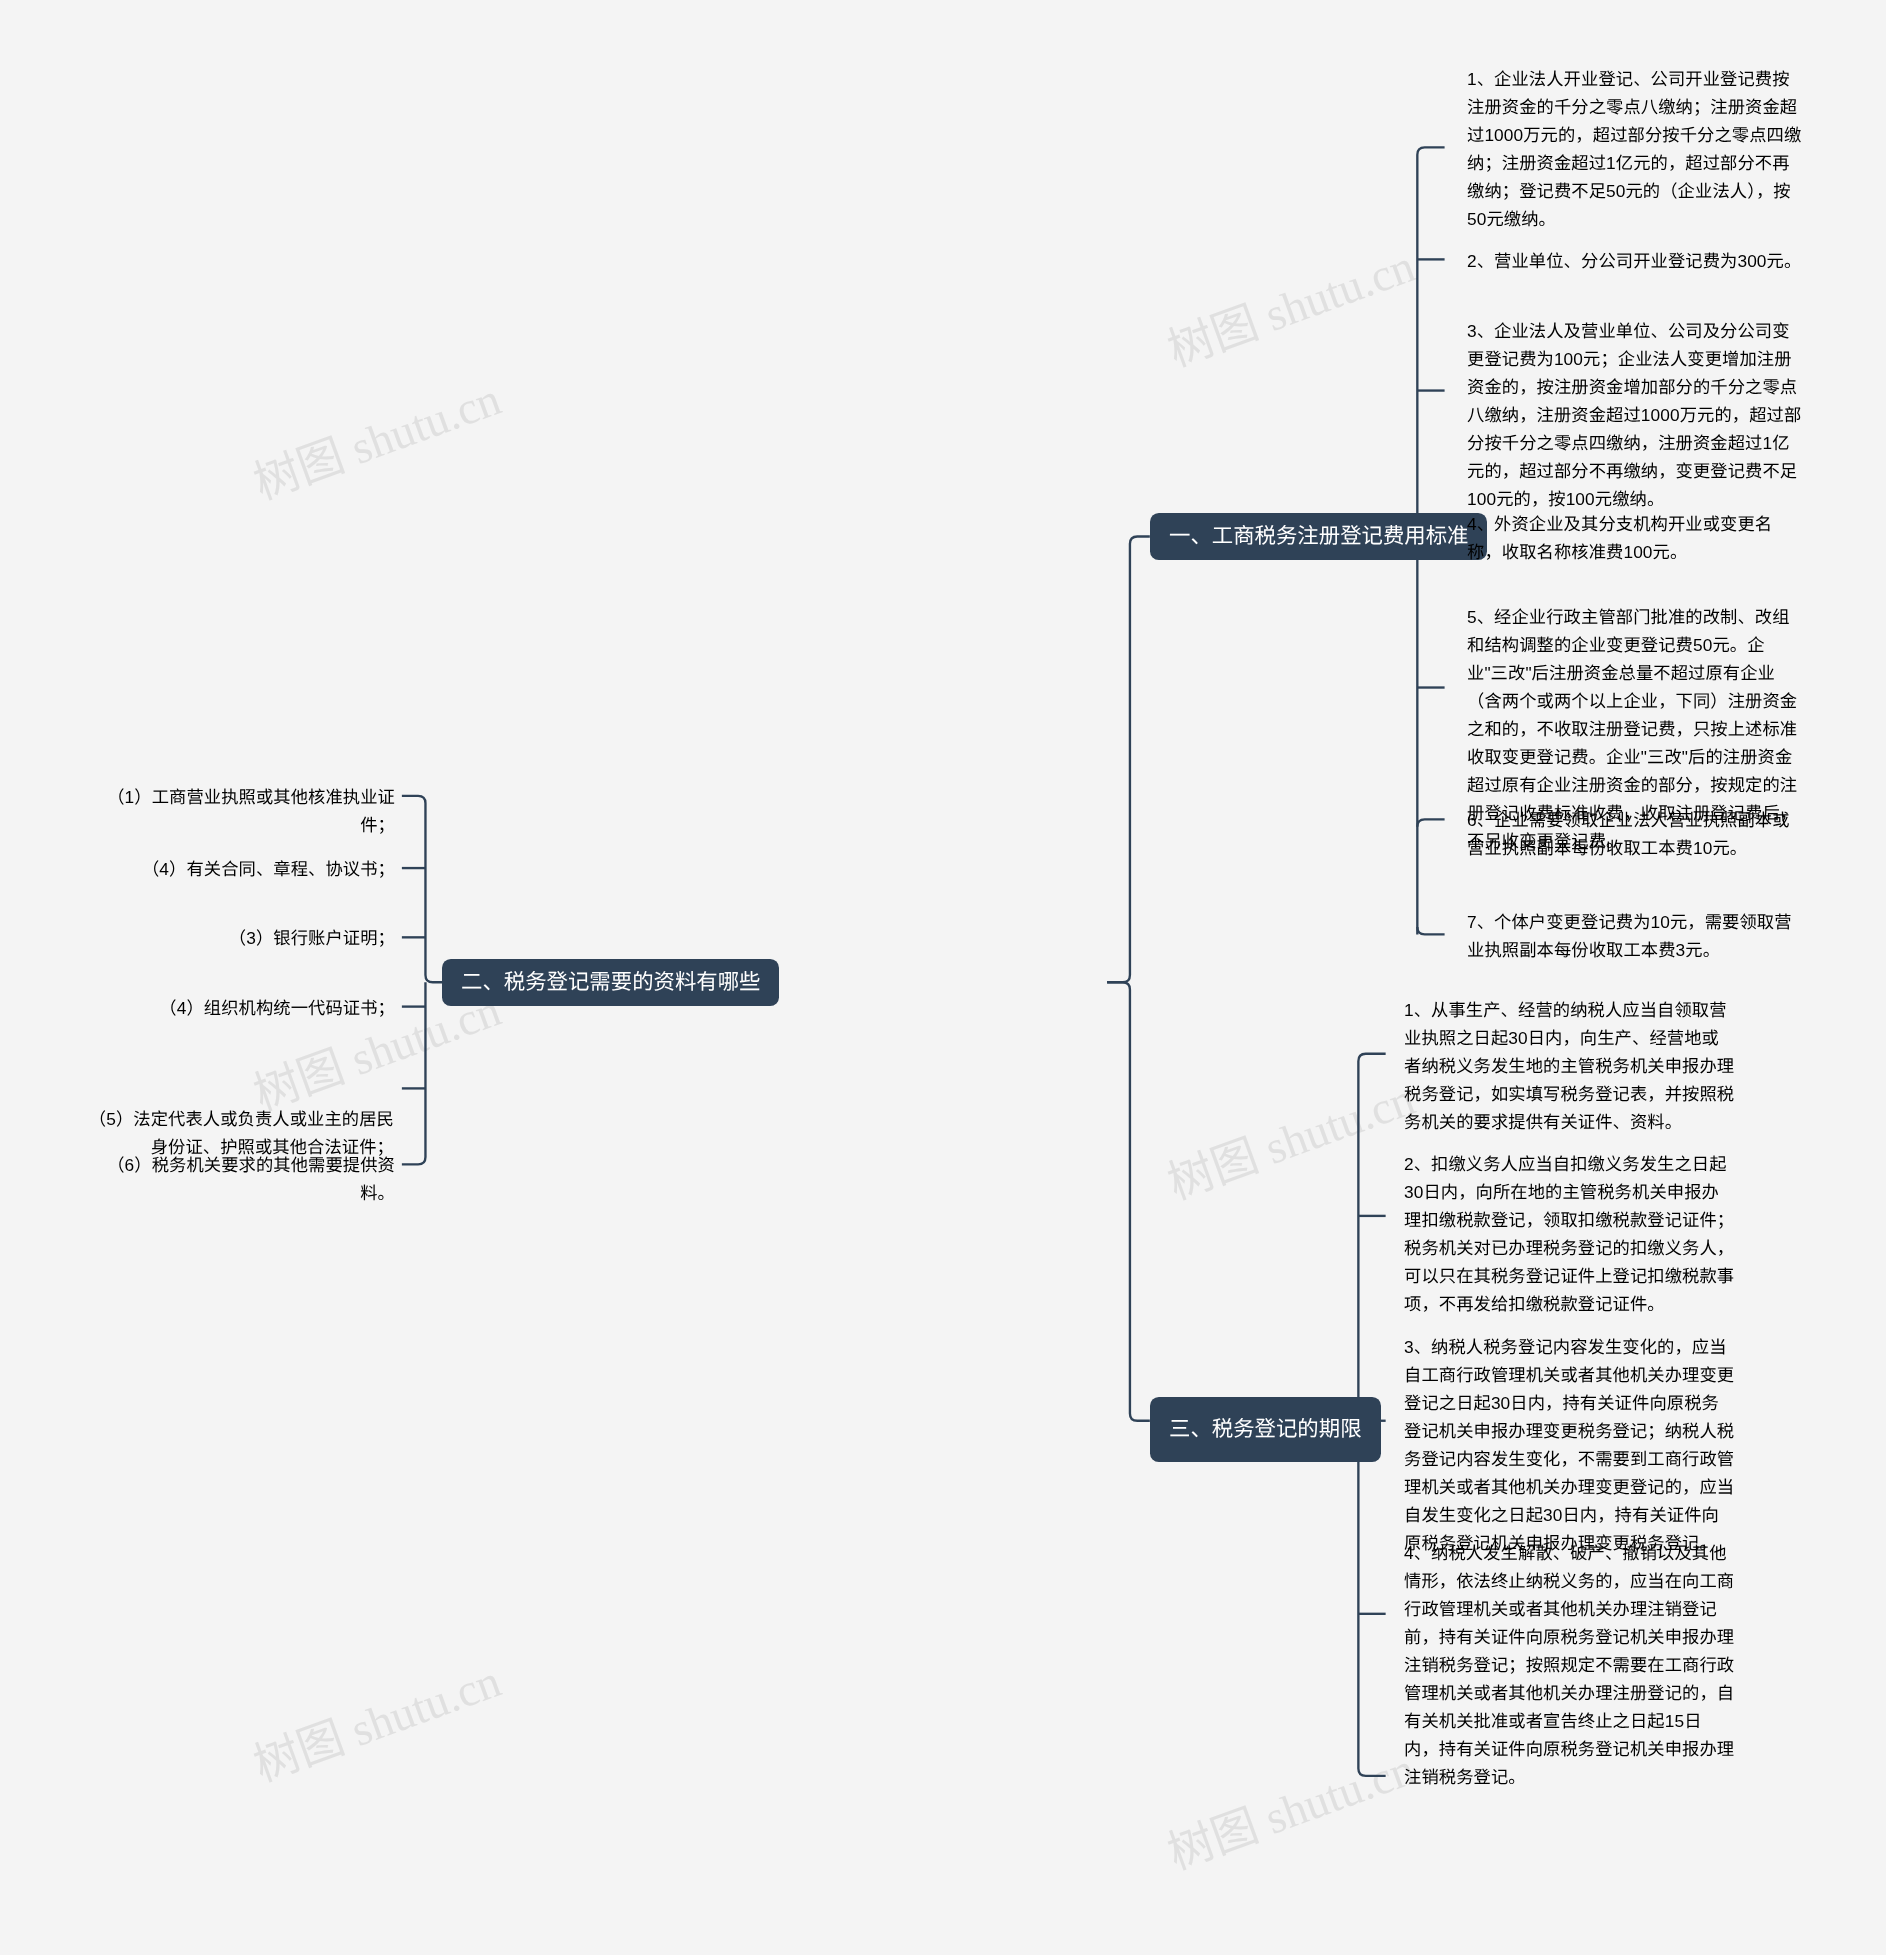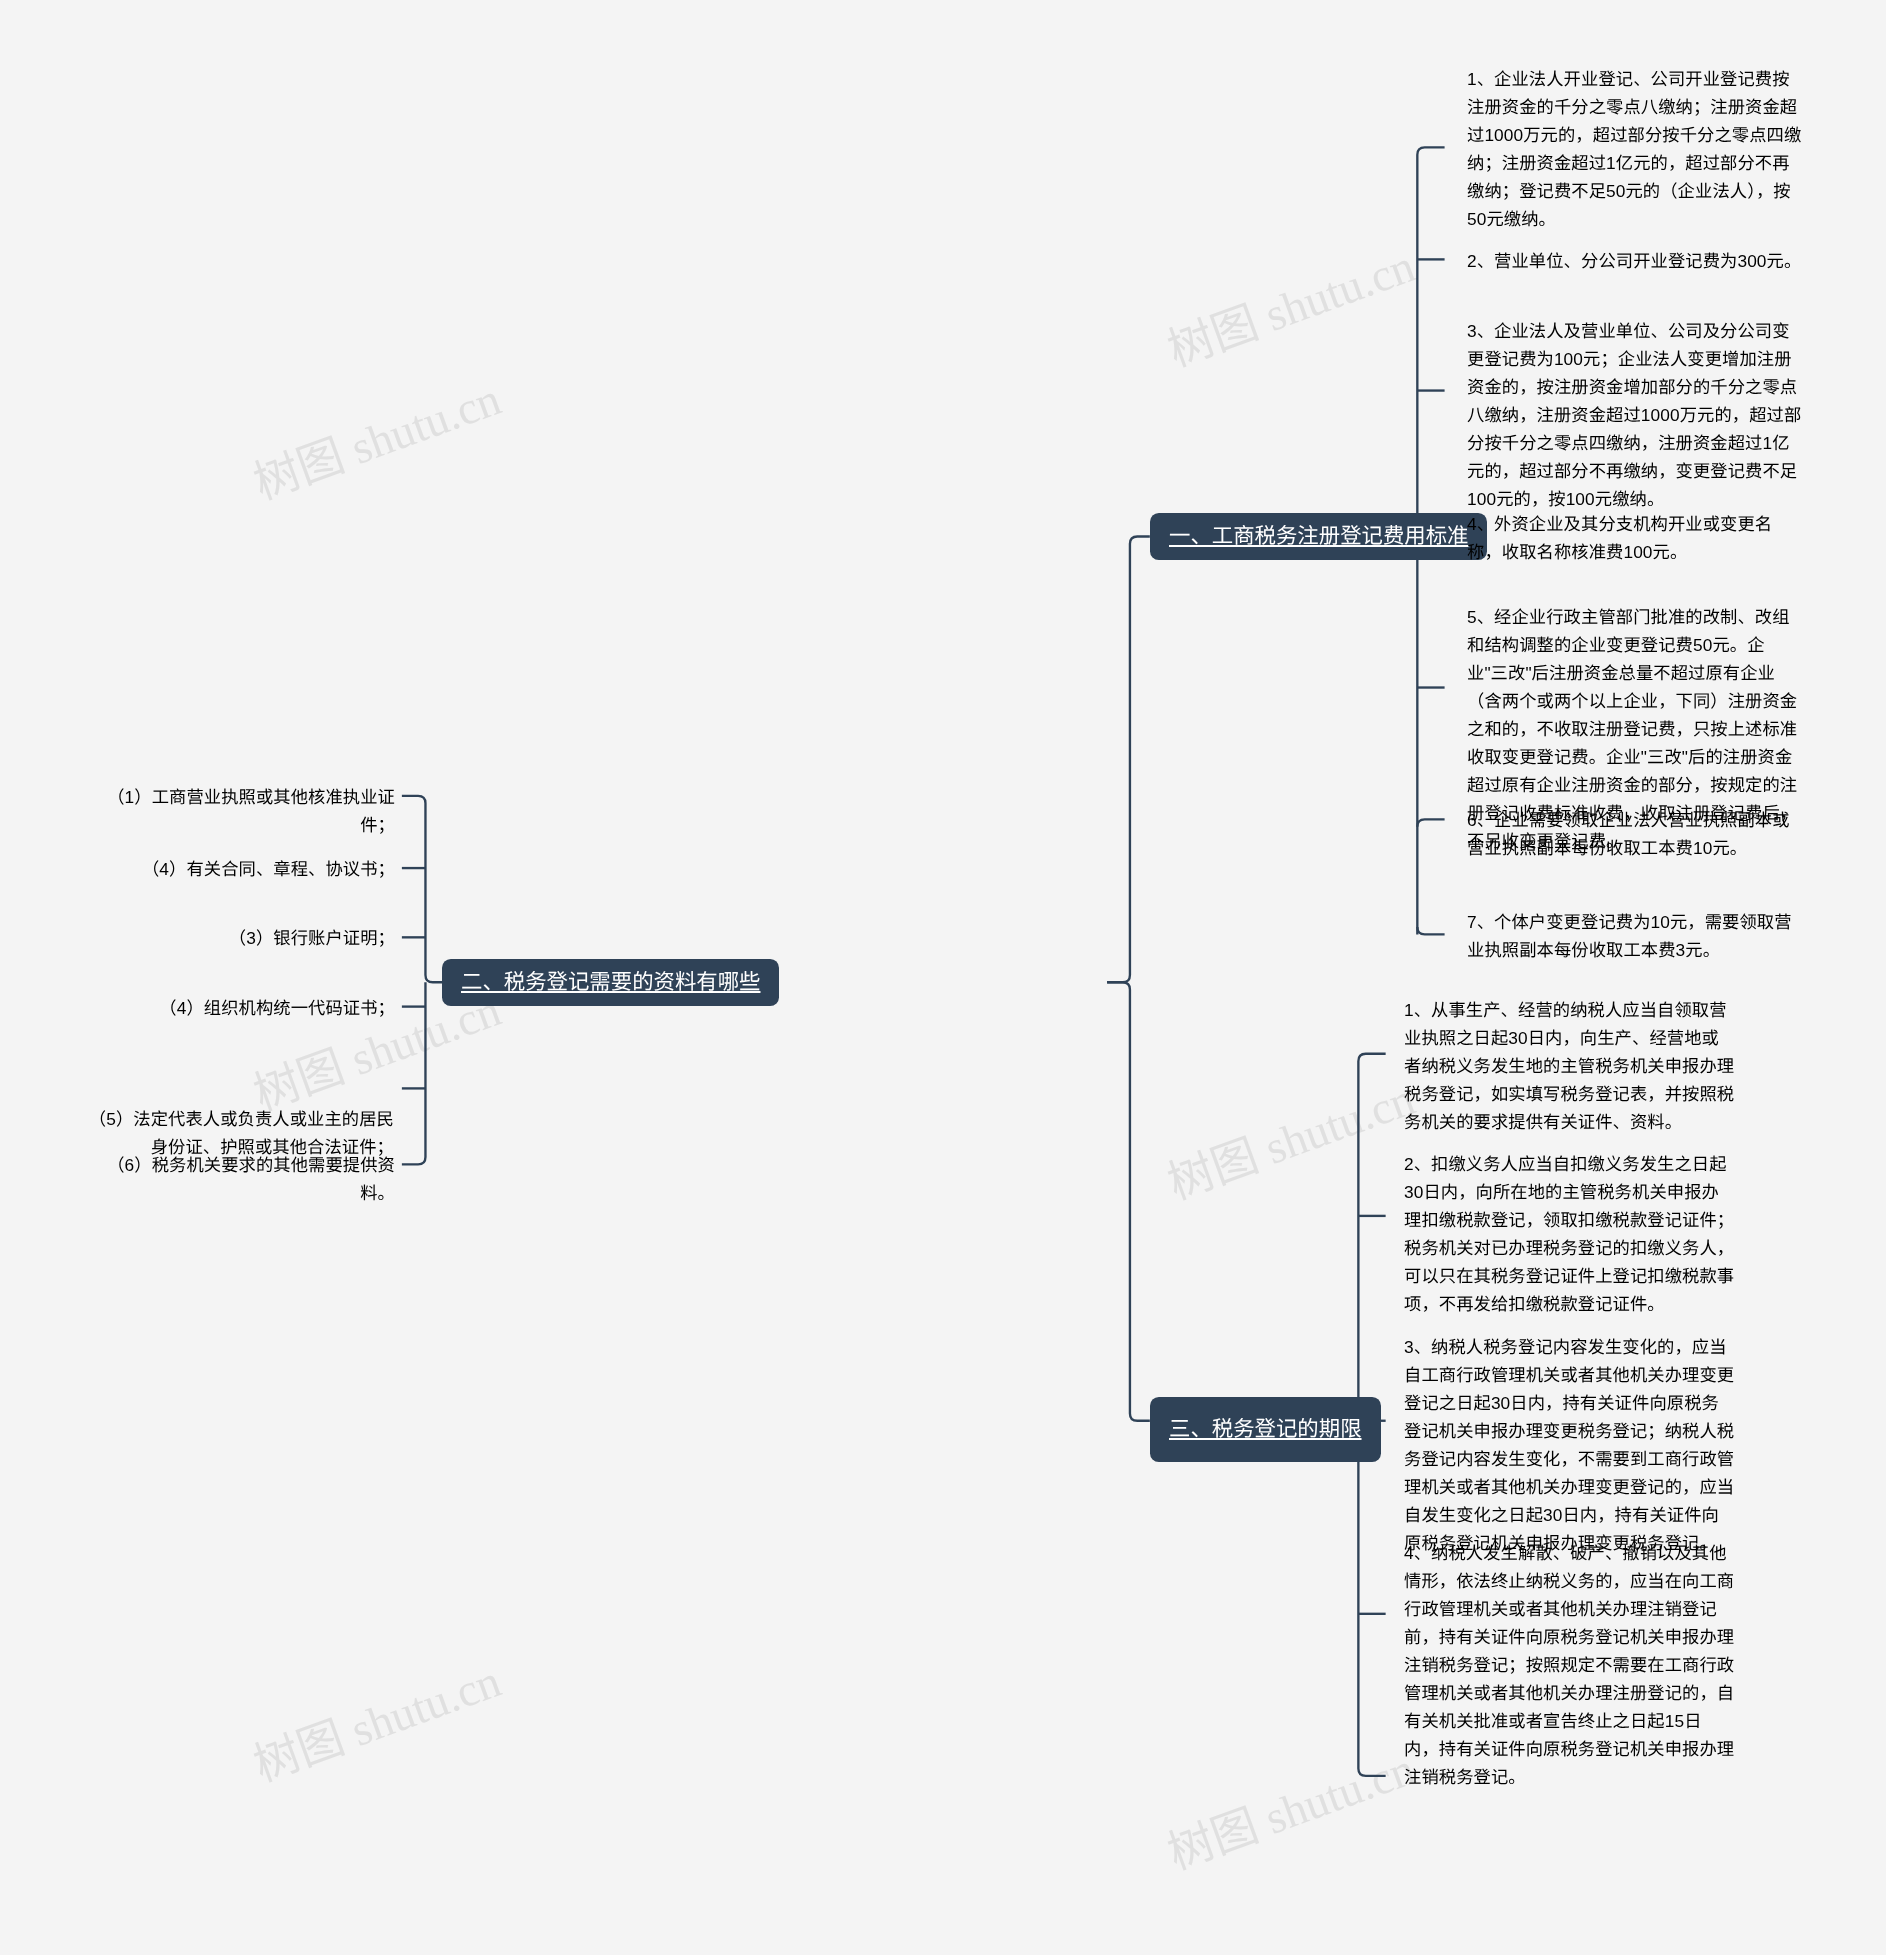--- a/index.html
+++ b/index.html
@@ -69,21 +69,20 @@
   .branch-node {
     background: #2f4257;
     color: #ffffff;
     border-radius: 8.8px;
     font-size: 21.4px;
     line-height: 1.3;
     padding: 11.8px 19px;
     white-space: nowrap;
     display: flex;
     align-items: center;
-    text-decoration: underline;
   }
 
   .leaf-text {
     color: #000000;
     font-size: 17.3px;
     line-height: 1.62;
     letter-spacing: 0.1px;
   }
   .leaf-right { text-align: left; }
   .leaf-left  { text-align: right; }

